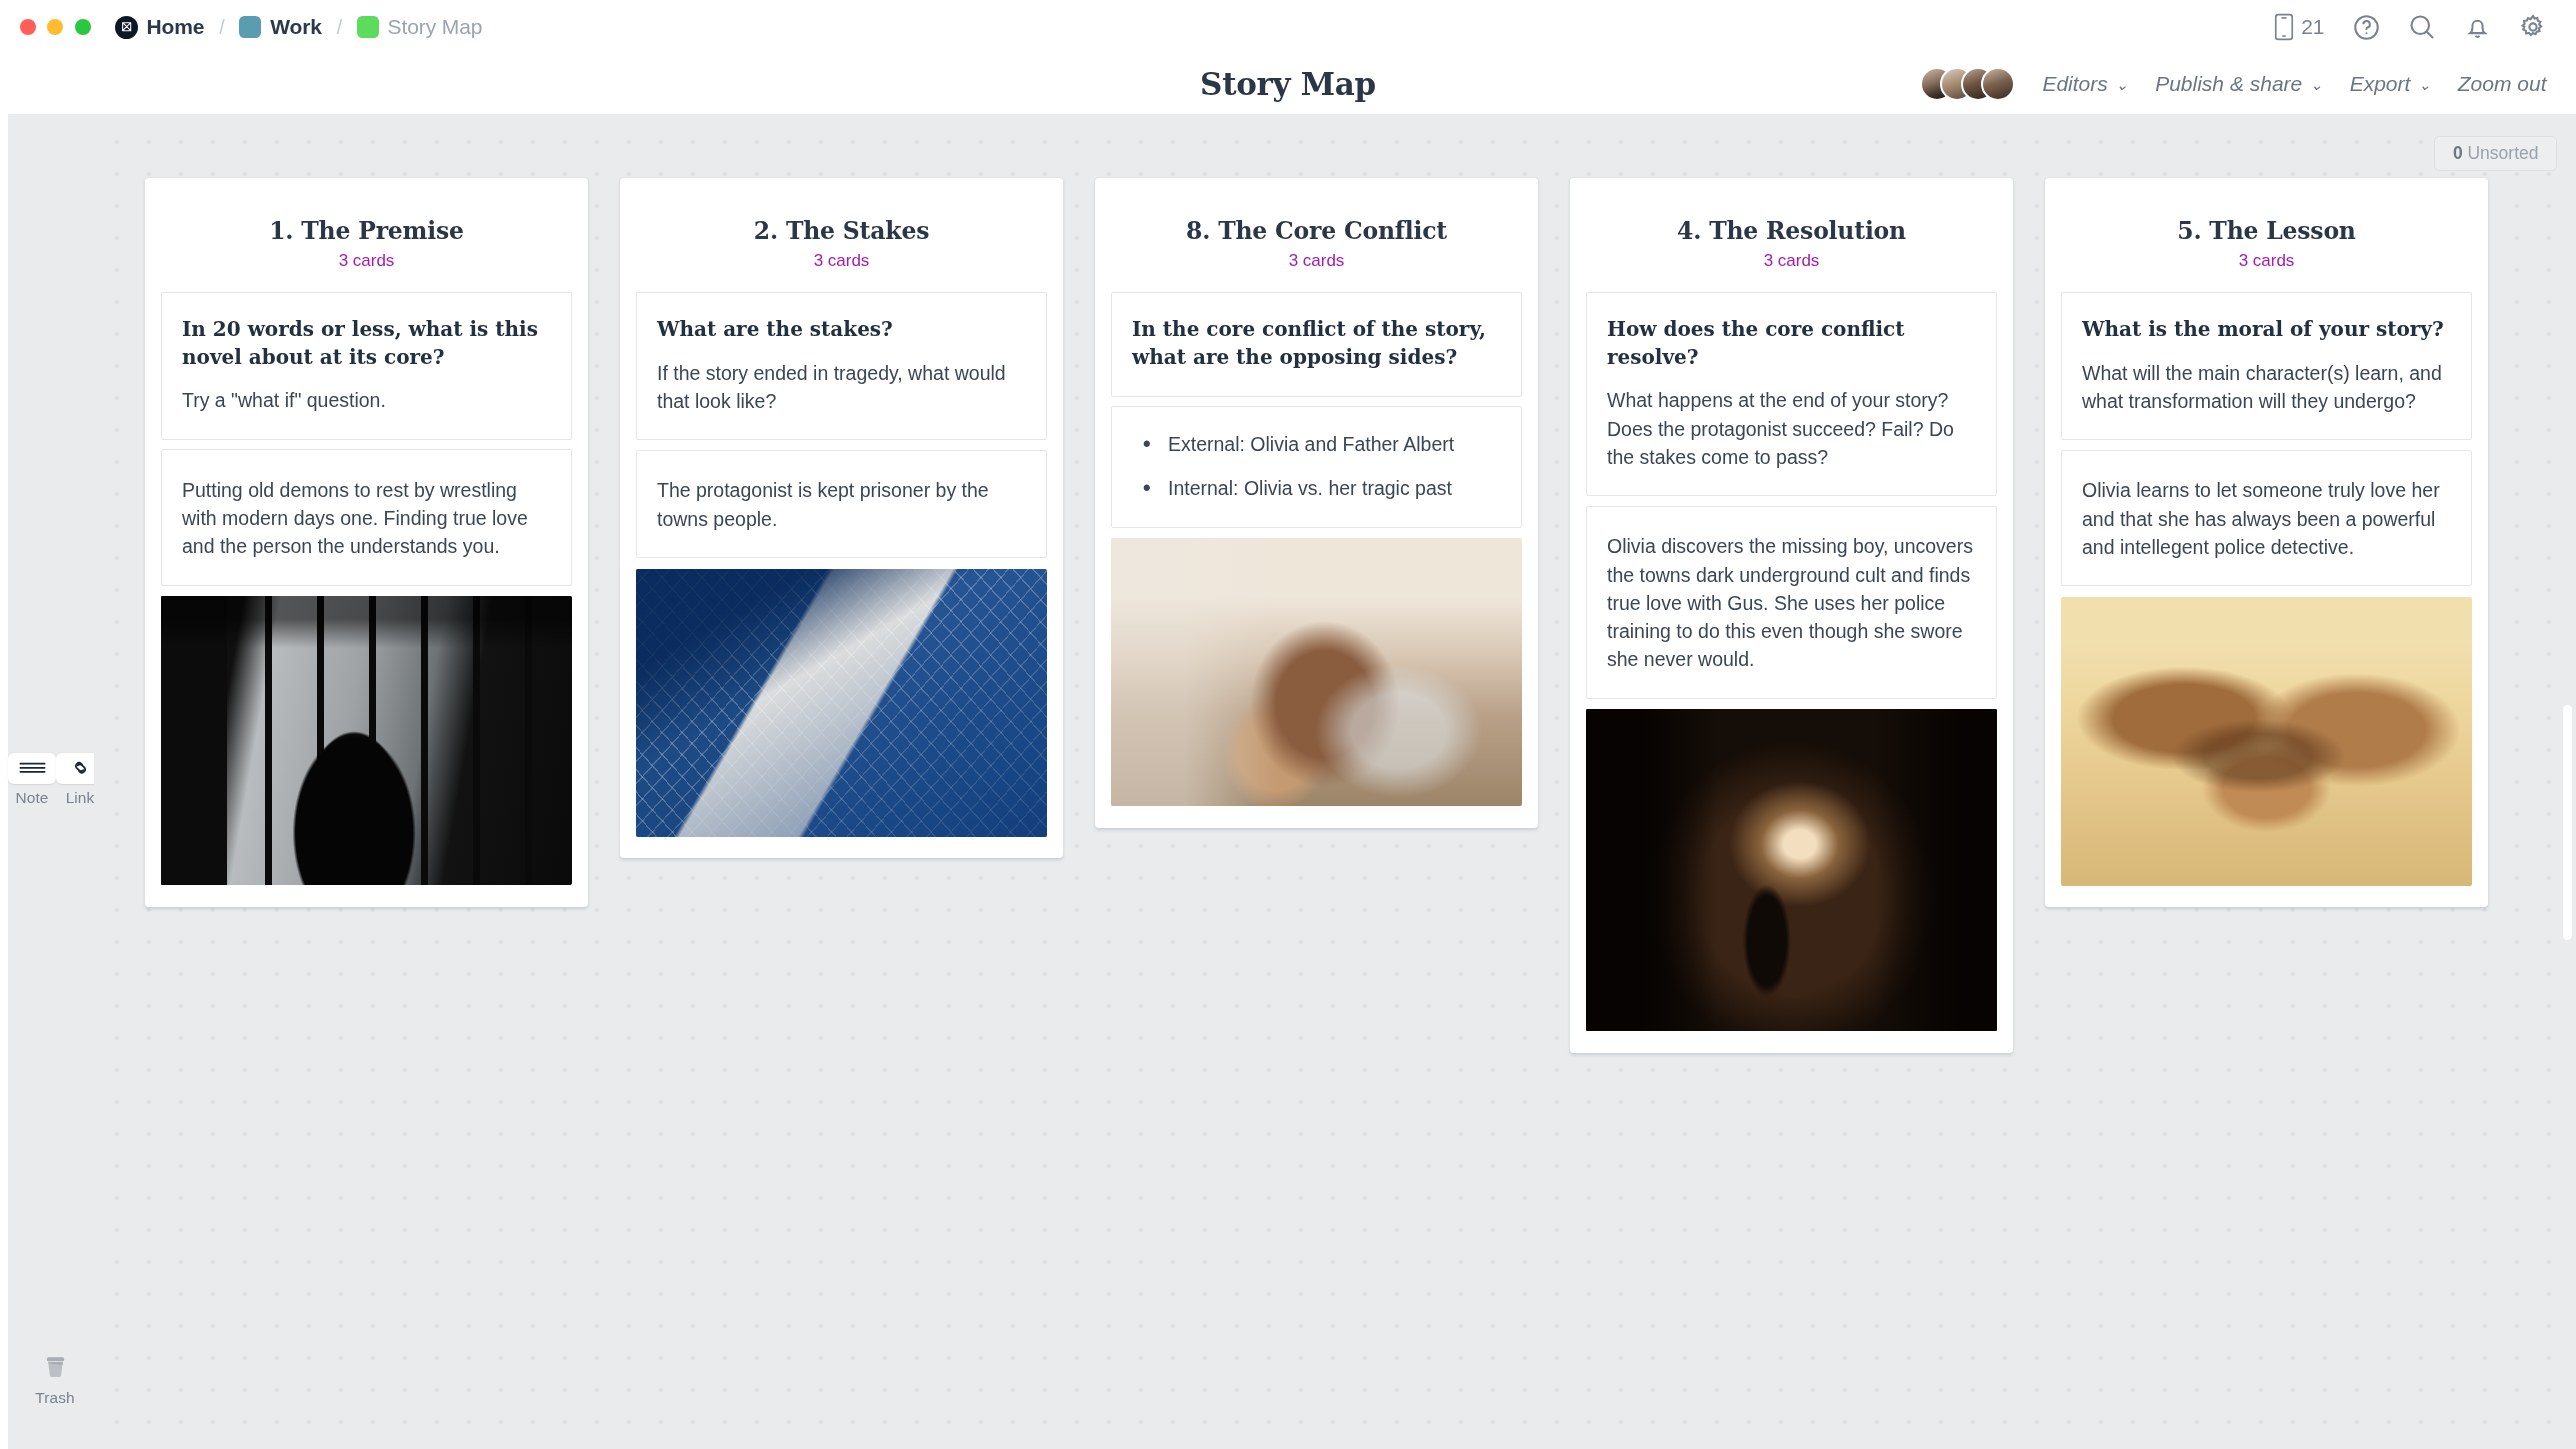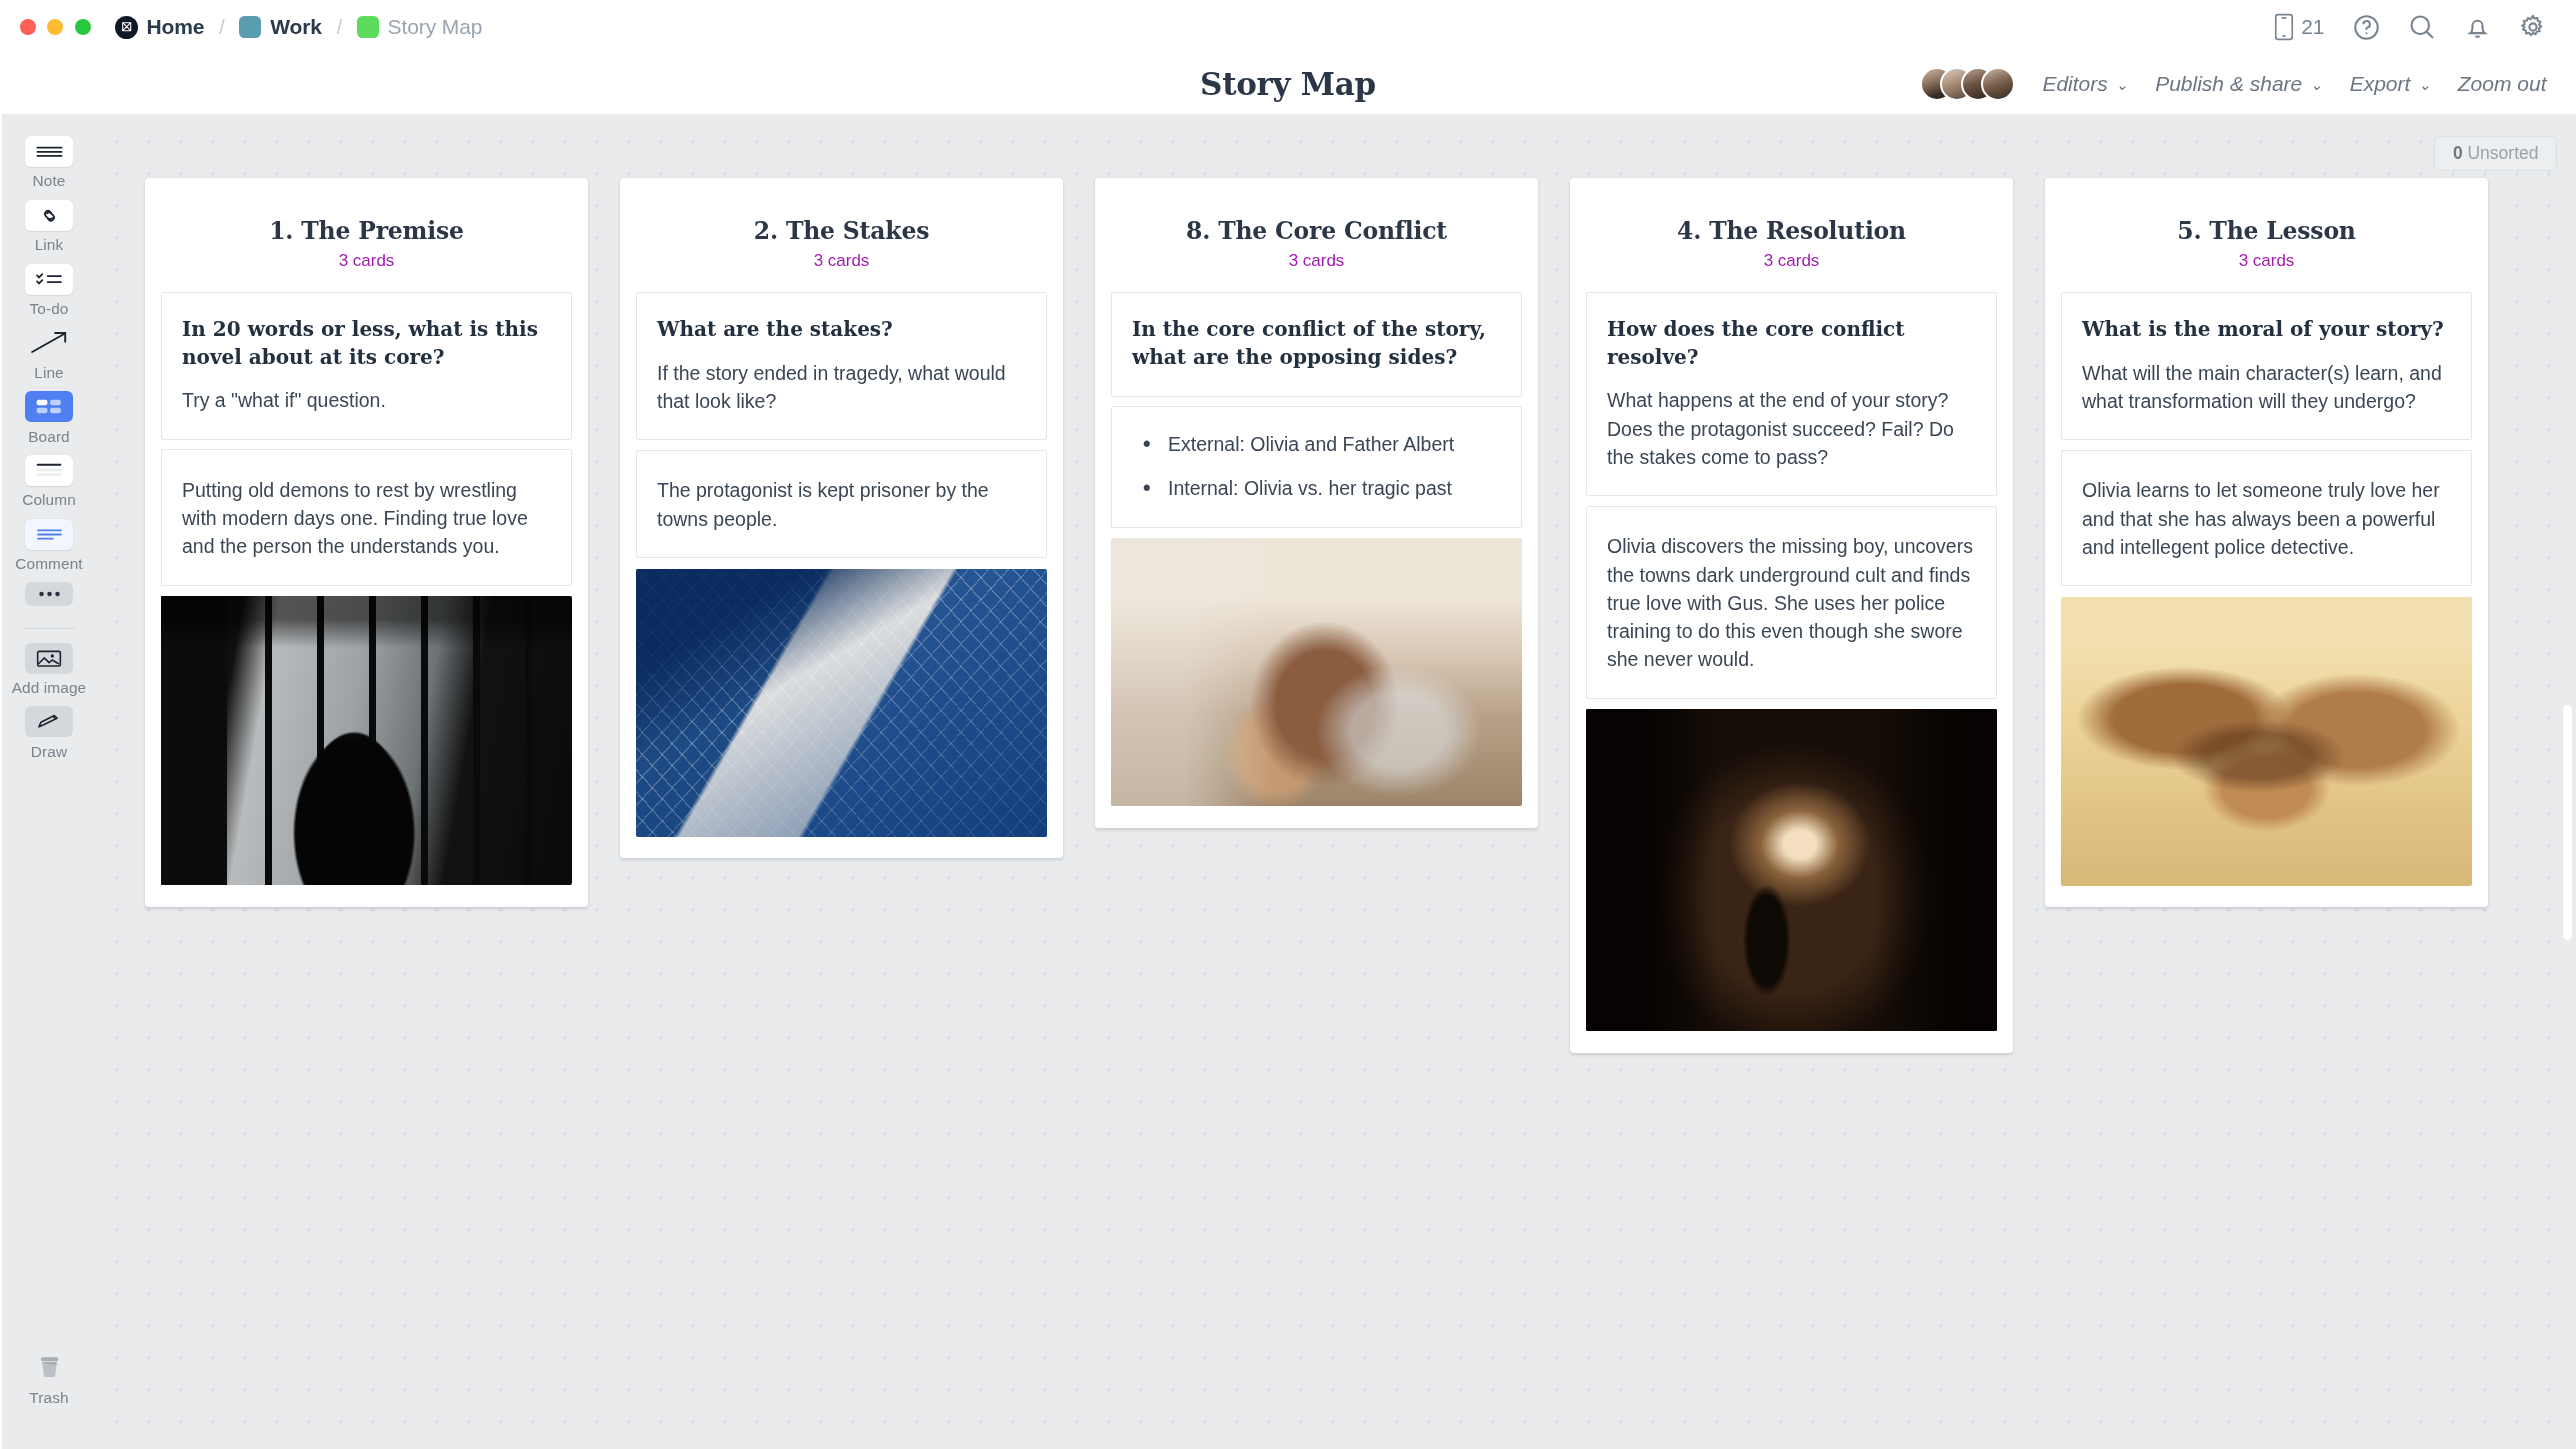--- a/index.html
+++ b/index.html
@@ -70,24 +70,24 @@
   .av3 { background: linear-gradient(160deg,#b9a493 0%,#6e5443 45%,#2b211b 100%); }
   .av4 { background: linear-gradient(160deg,#cbb9a5 0%,#7d6350 45%,#35291f 100%); }
   .menu-btn {
     display: flex; align-items: center; gap: 8px;
     font-size: 21px; color: #6c7682; font-weight: 400; cursor: pointer; font-style: italic;
   }
   .caret { font-size: 14.8px; color: #6c7682; }
 
   
   .rail {
-    position: absolute; left: 2px; top: 114px; width: 94px; height: 1336px;
+    position: absolute; left: 8px; top: 114px; width: 94px; height: 1336px;
     background: #e9ebed;
-    display: flex; flex-direction: column; align-items: center;
-    padding-top: 22px;
+    display: flex; flex-direction: row; align-items: center;
+    padding-top: 5px;
   }
   .tool { display: flex; flex-direction: column; align-items: center; width: 94px;
           margin-bottom: 9.4px; cursor: pointer; }
   .tool-ico {
     width: 48px; height: 31px; border-radius: 6px; background: #ffffff;
     display: flex; align-items: center; justify-content: center;
     box-shadow: 0 0.7px 1.3px rgba(0,0,0,0.10);
   }
   .tool-ico.plain { background: transparent; box-shadow: none; }
   .tool-ico.active { background: #4f7ff0; box-shadow: none; }

